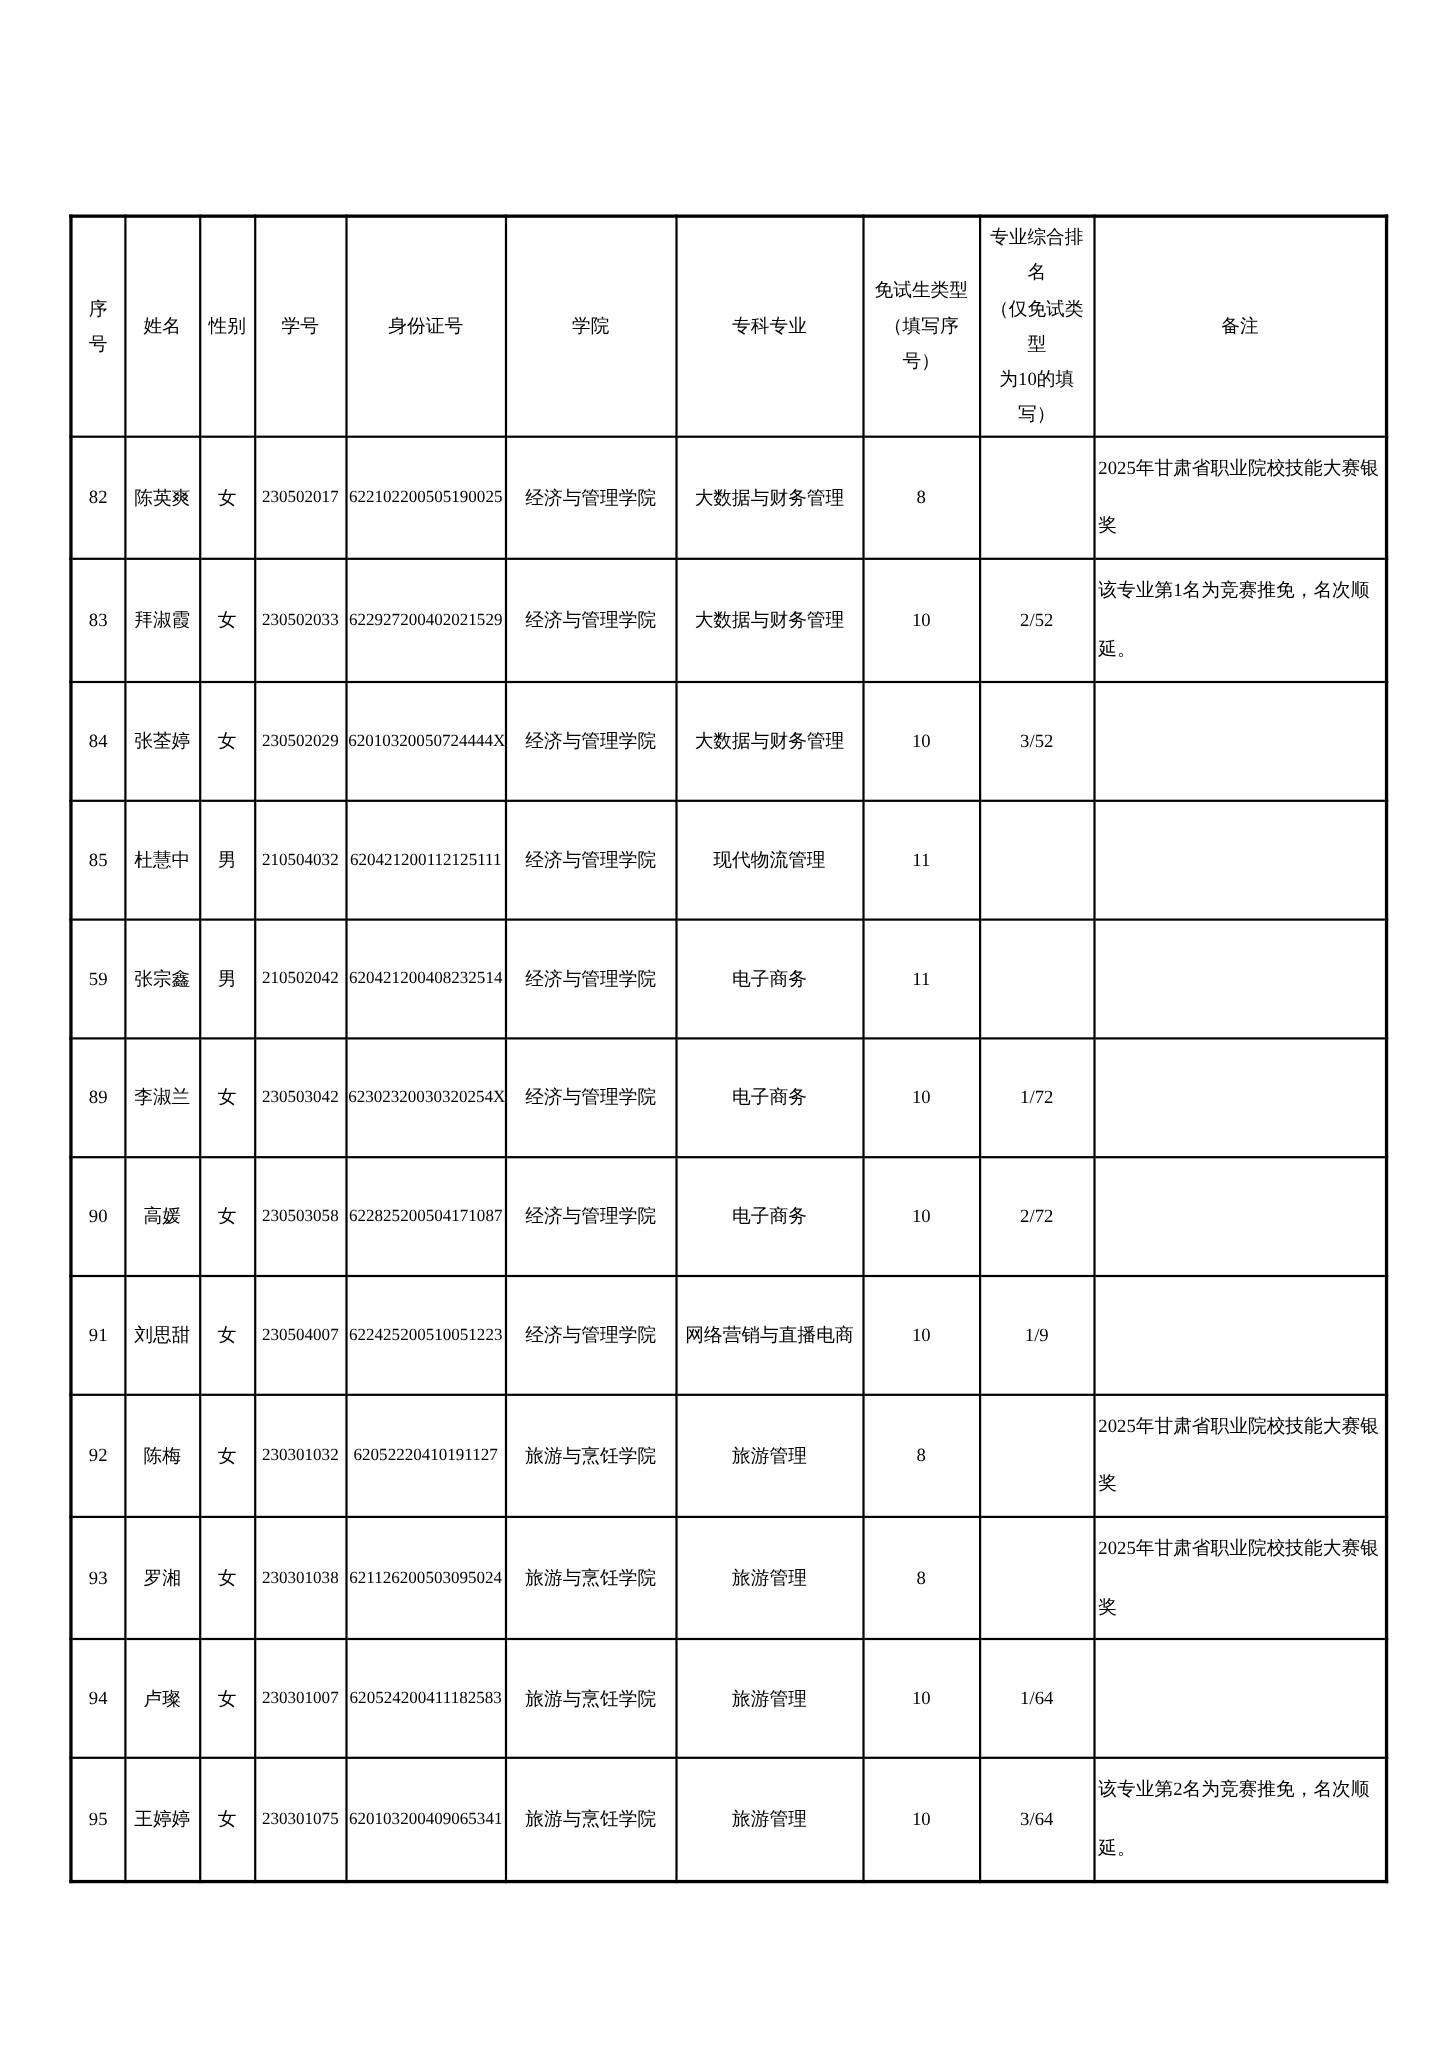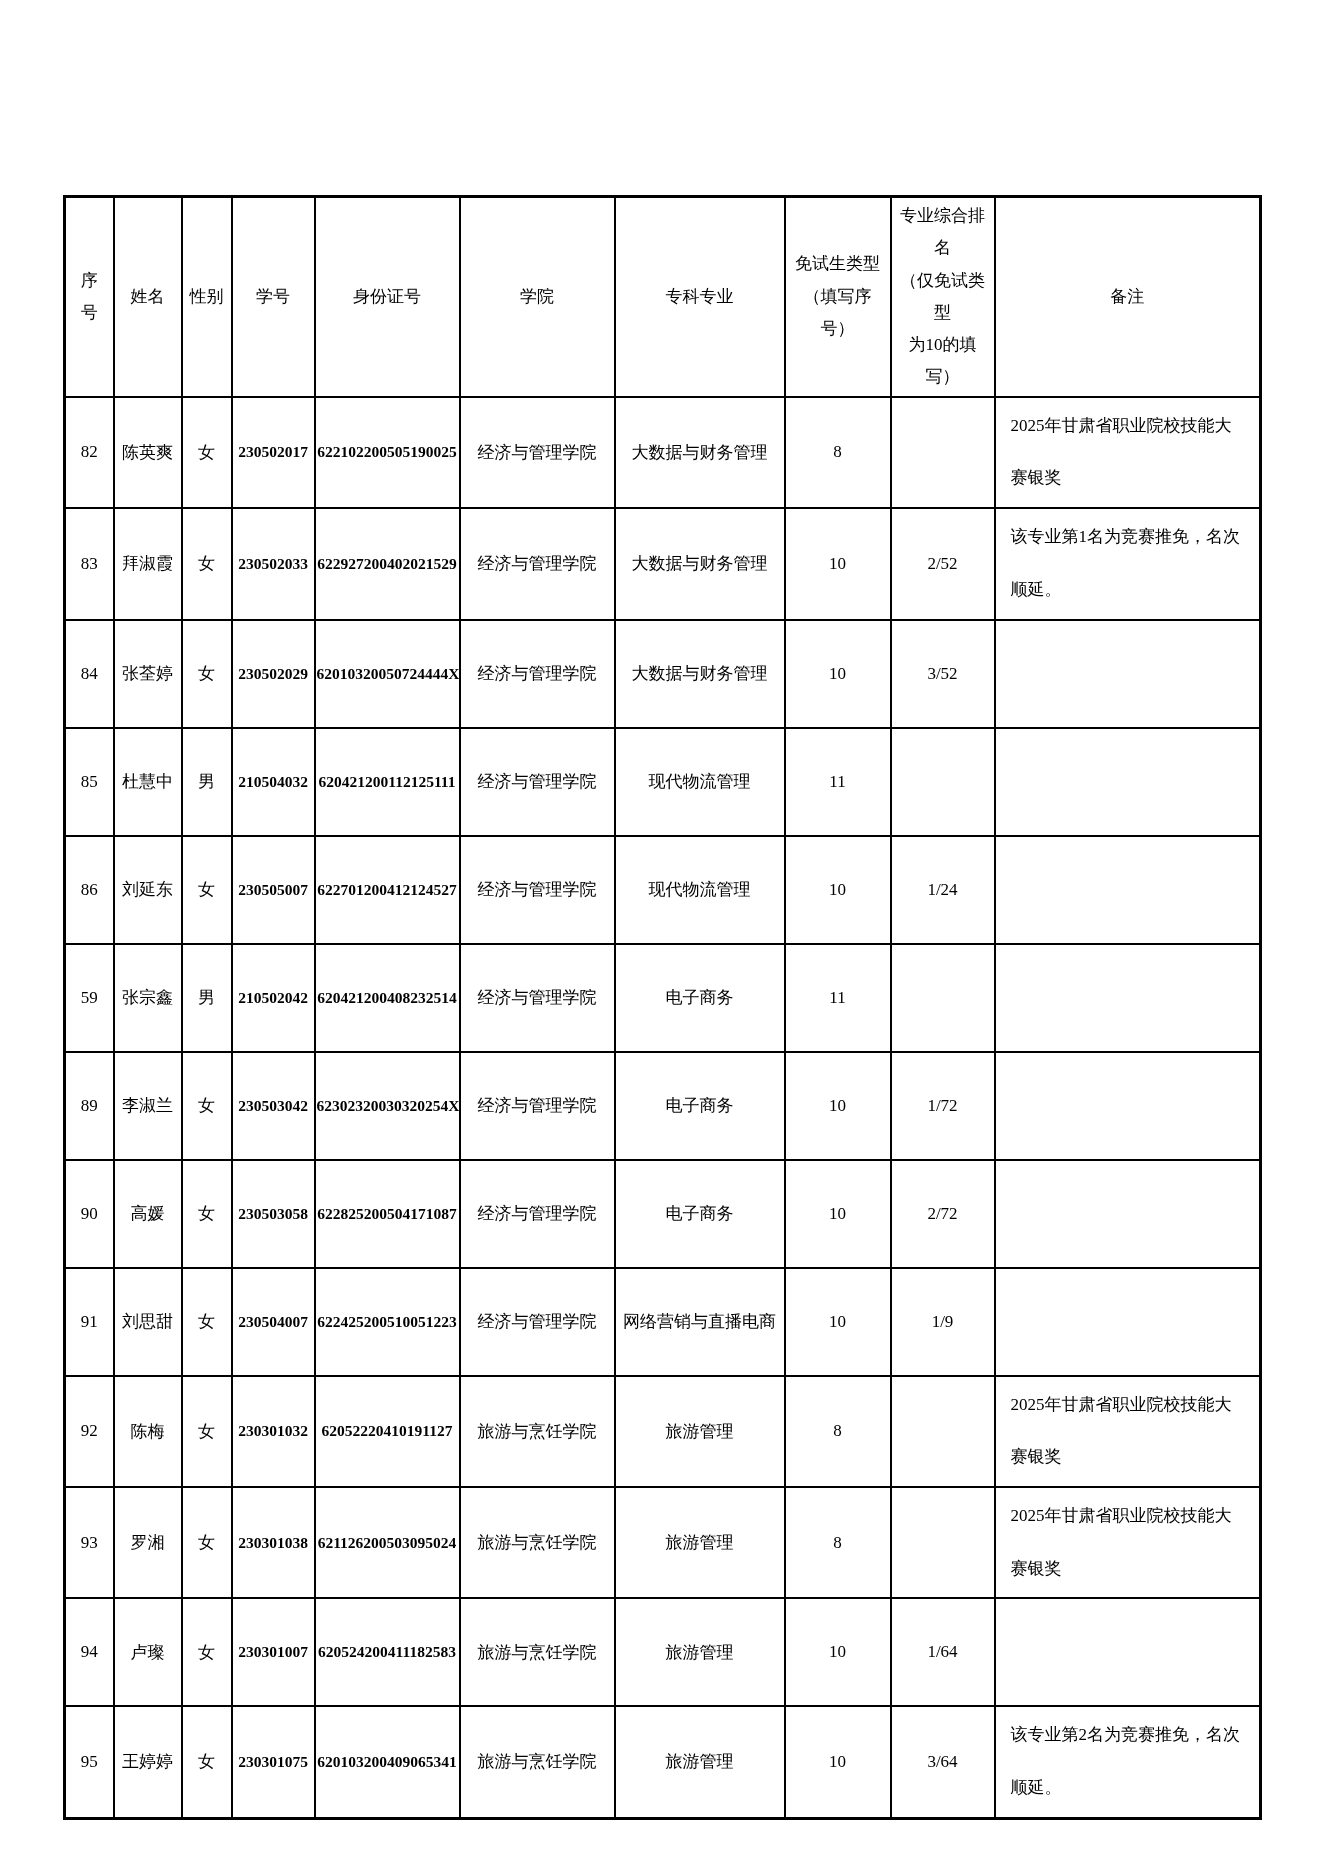--- a/index.html
+++ b/index.html
@@ -22,27 +22,27 @@
     padding:2px 4px;
     text-align:center;
     vertical-align:middle;
     font-size:17px;
     font-weight:normal;
     overflow:hidden;
   }
   thead tr{height:145px;}
   tbody tr{height:108px;}
   th{white-space:pre-line;line-height:1.9;margin-top:11px;}
-  td.num{font-size:15.5px;letter-spacing:0;padding:2px 1px;font-weight:bold;}
+  td.num{font-size:15.5px;letter-spacing:0;padding:2px 1px;}
   td.remark{
     text-align:left;
     line-height:3.1;
     line-break:anywhere;
     word-break:break-all;
-    padding:2px 15px;
+    padding:2px 3px;
   }
 </style>
 </head>
 <body>
 
 <div class="sheet">
   <table>
     <colgroup id="cols">
         <col style="width: 49px;">
         <col style="width: 68px;">
@@ -116,32 +116,20 @@
           <td>男</td>
           <td class="num">210504032</td>
           <td class="num">620421200112125111</td>
           <td>经济与管理学院</td>
           <td>现代物流管理</td>
           <td>11</td>
           <td></td>
           <td></td>
         </tr>
         <tr>
-          <td>86</td>
-          <td>刘延东</td>
-          <td>女</td>
-          <td class="num">230505007</td>
-          <td class="num">622701200412124527</td>
-          <td>经济与管理学院</td>
-          <td>现代物流管理</td>
-          <td>10</td>
-          <td>1/24</td>
-          <td></td>
-        </tr>
-        <tr>
           <td>59</td>
           <td>张宗鑫</td>
           <td>男</td>
           <td class="num">210502042</td>
           <td class="num">620421200408232514</td>
           <td>经济与管理学院</td>
           <td>电子商务</td>
           <td>11</td>
           <td></td>
           <td></td>

